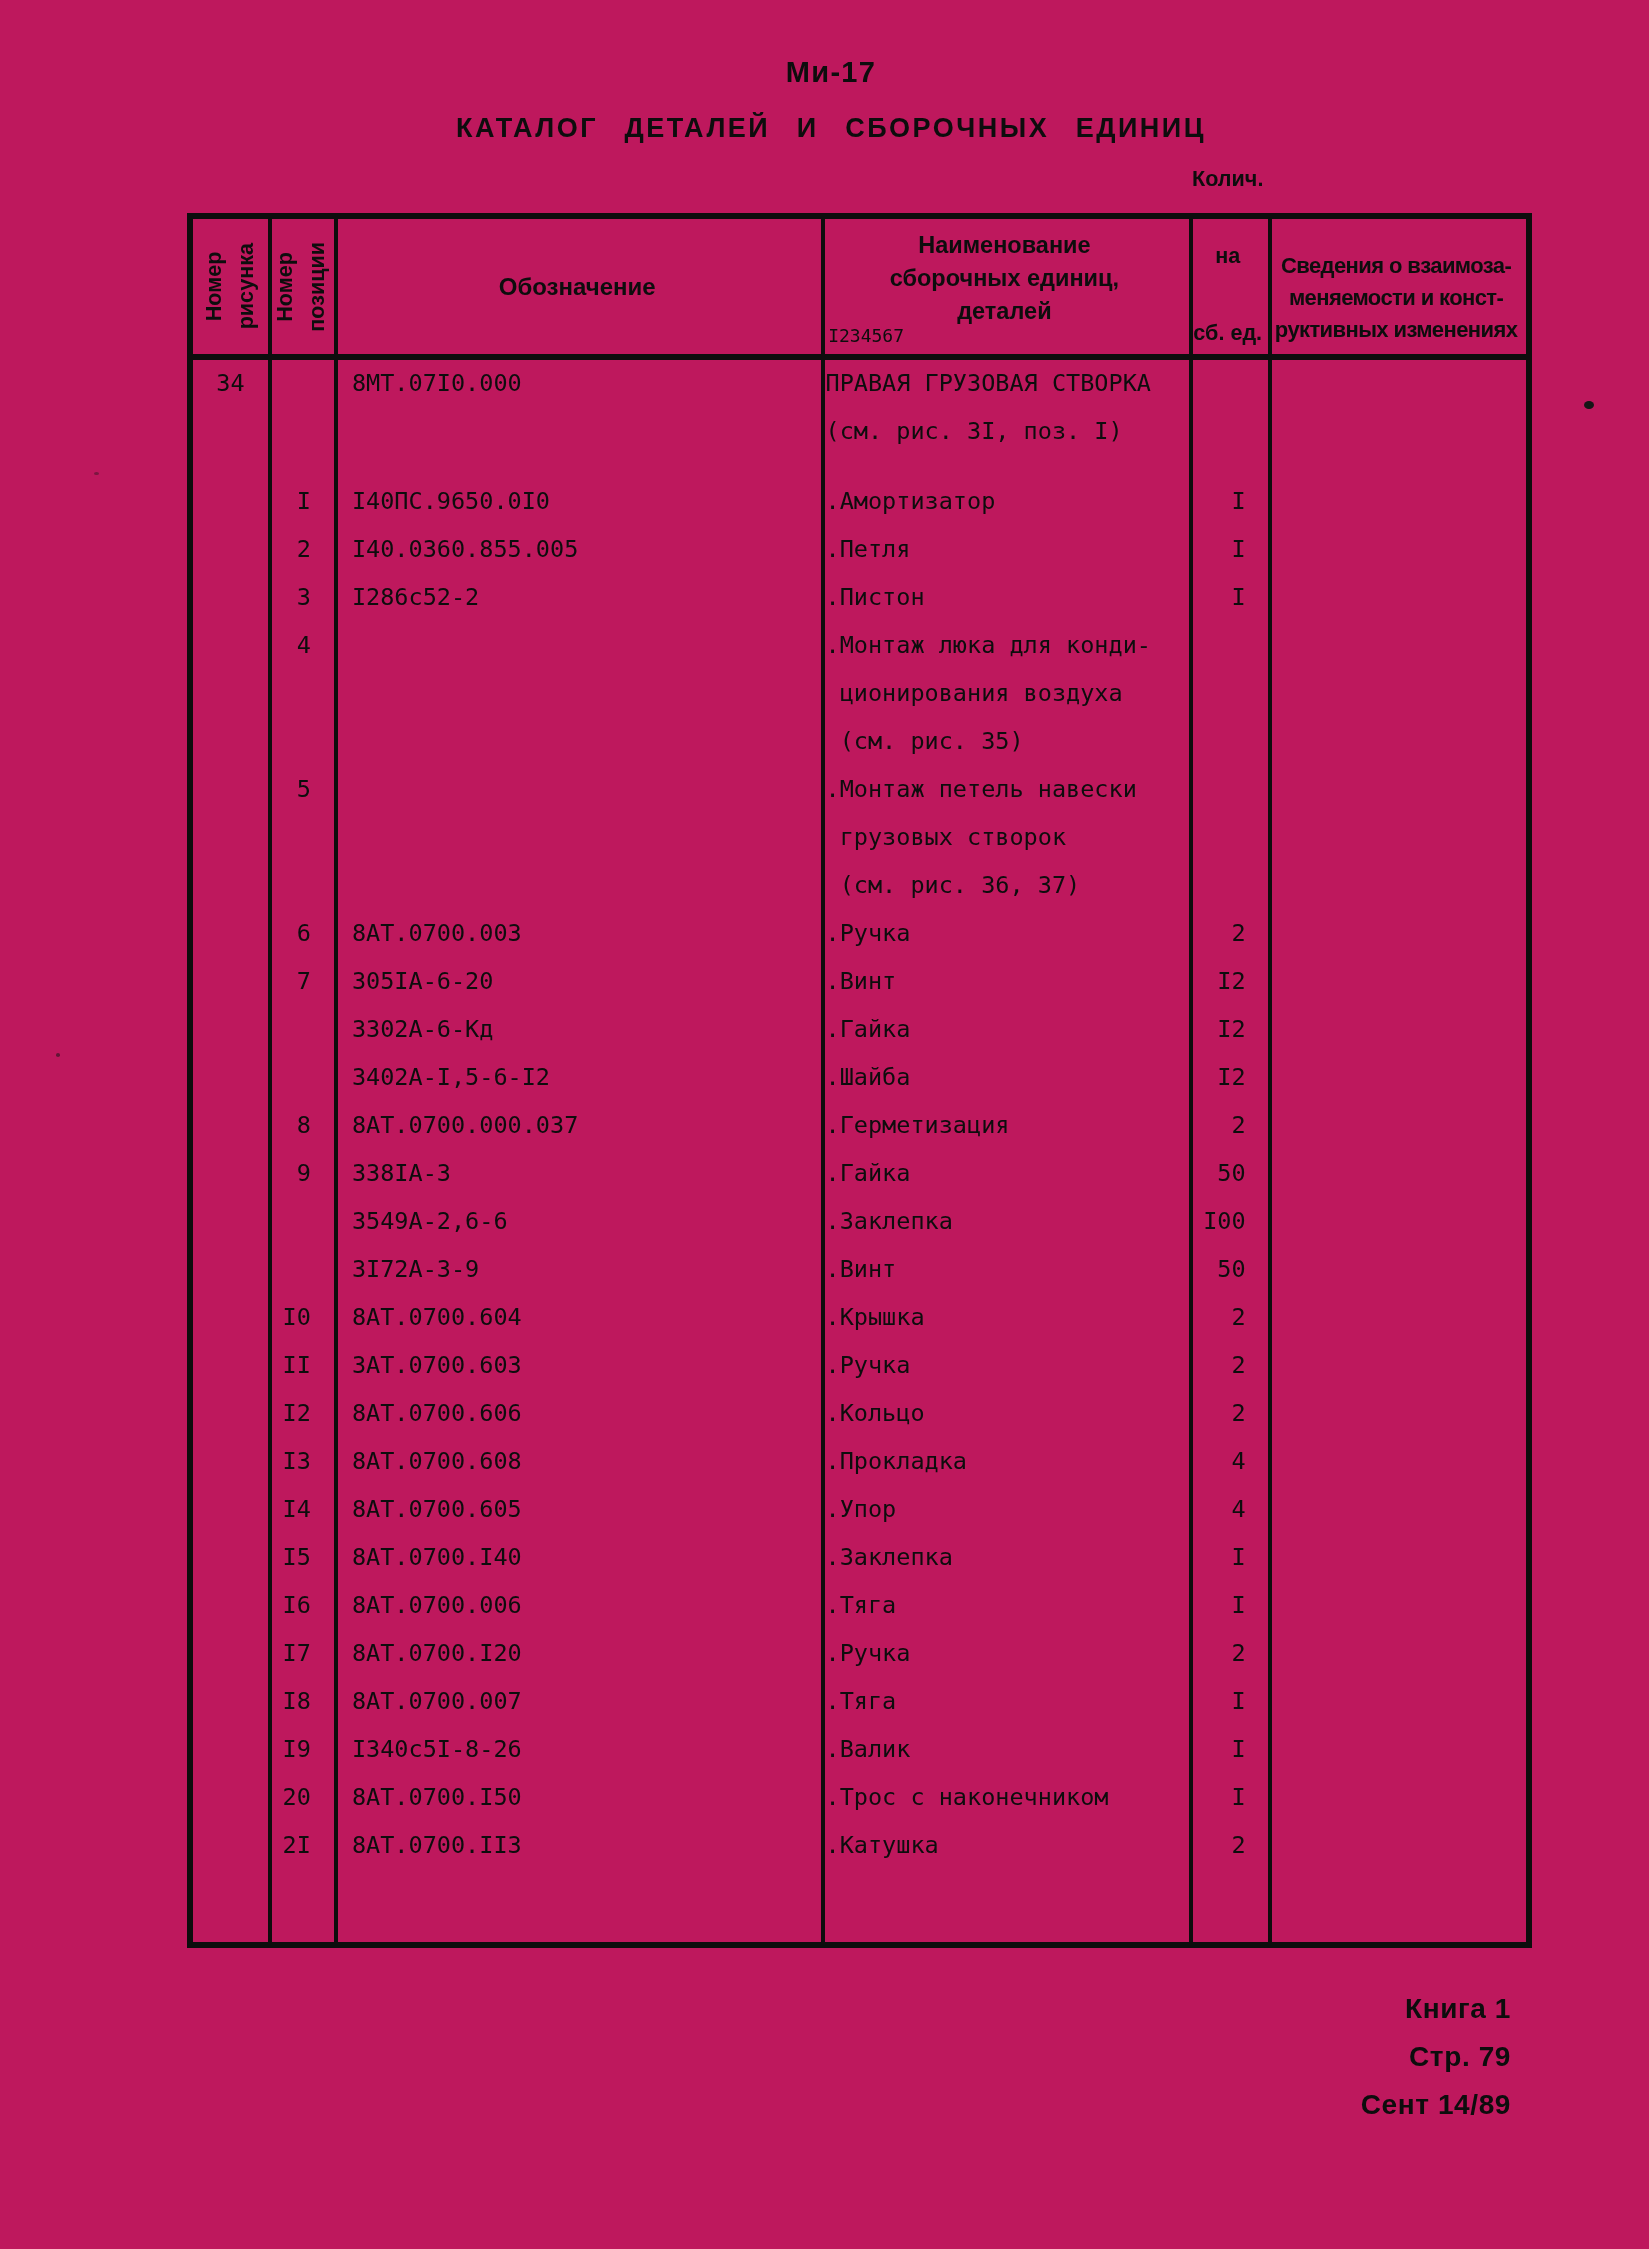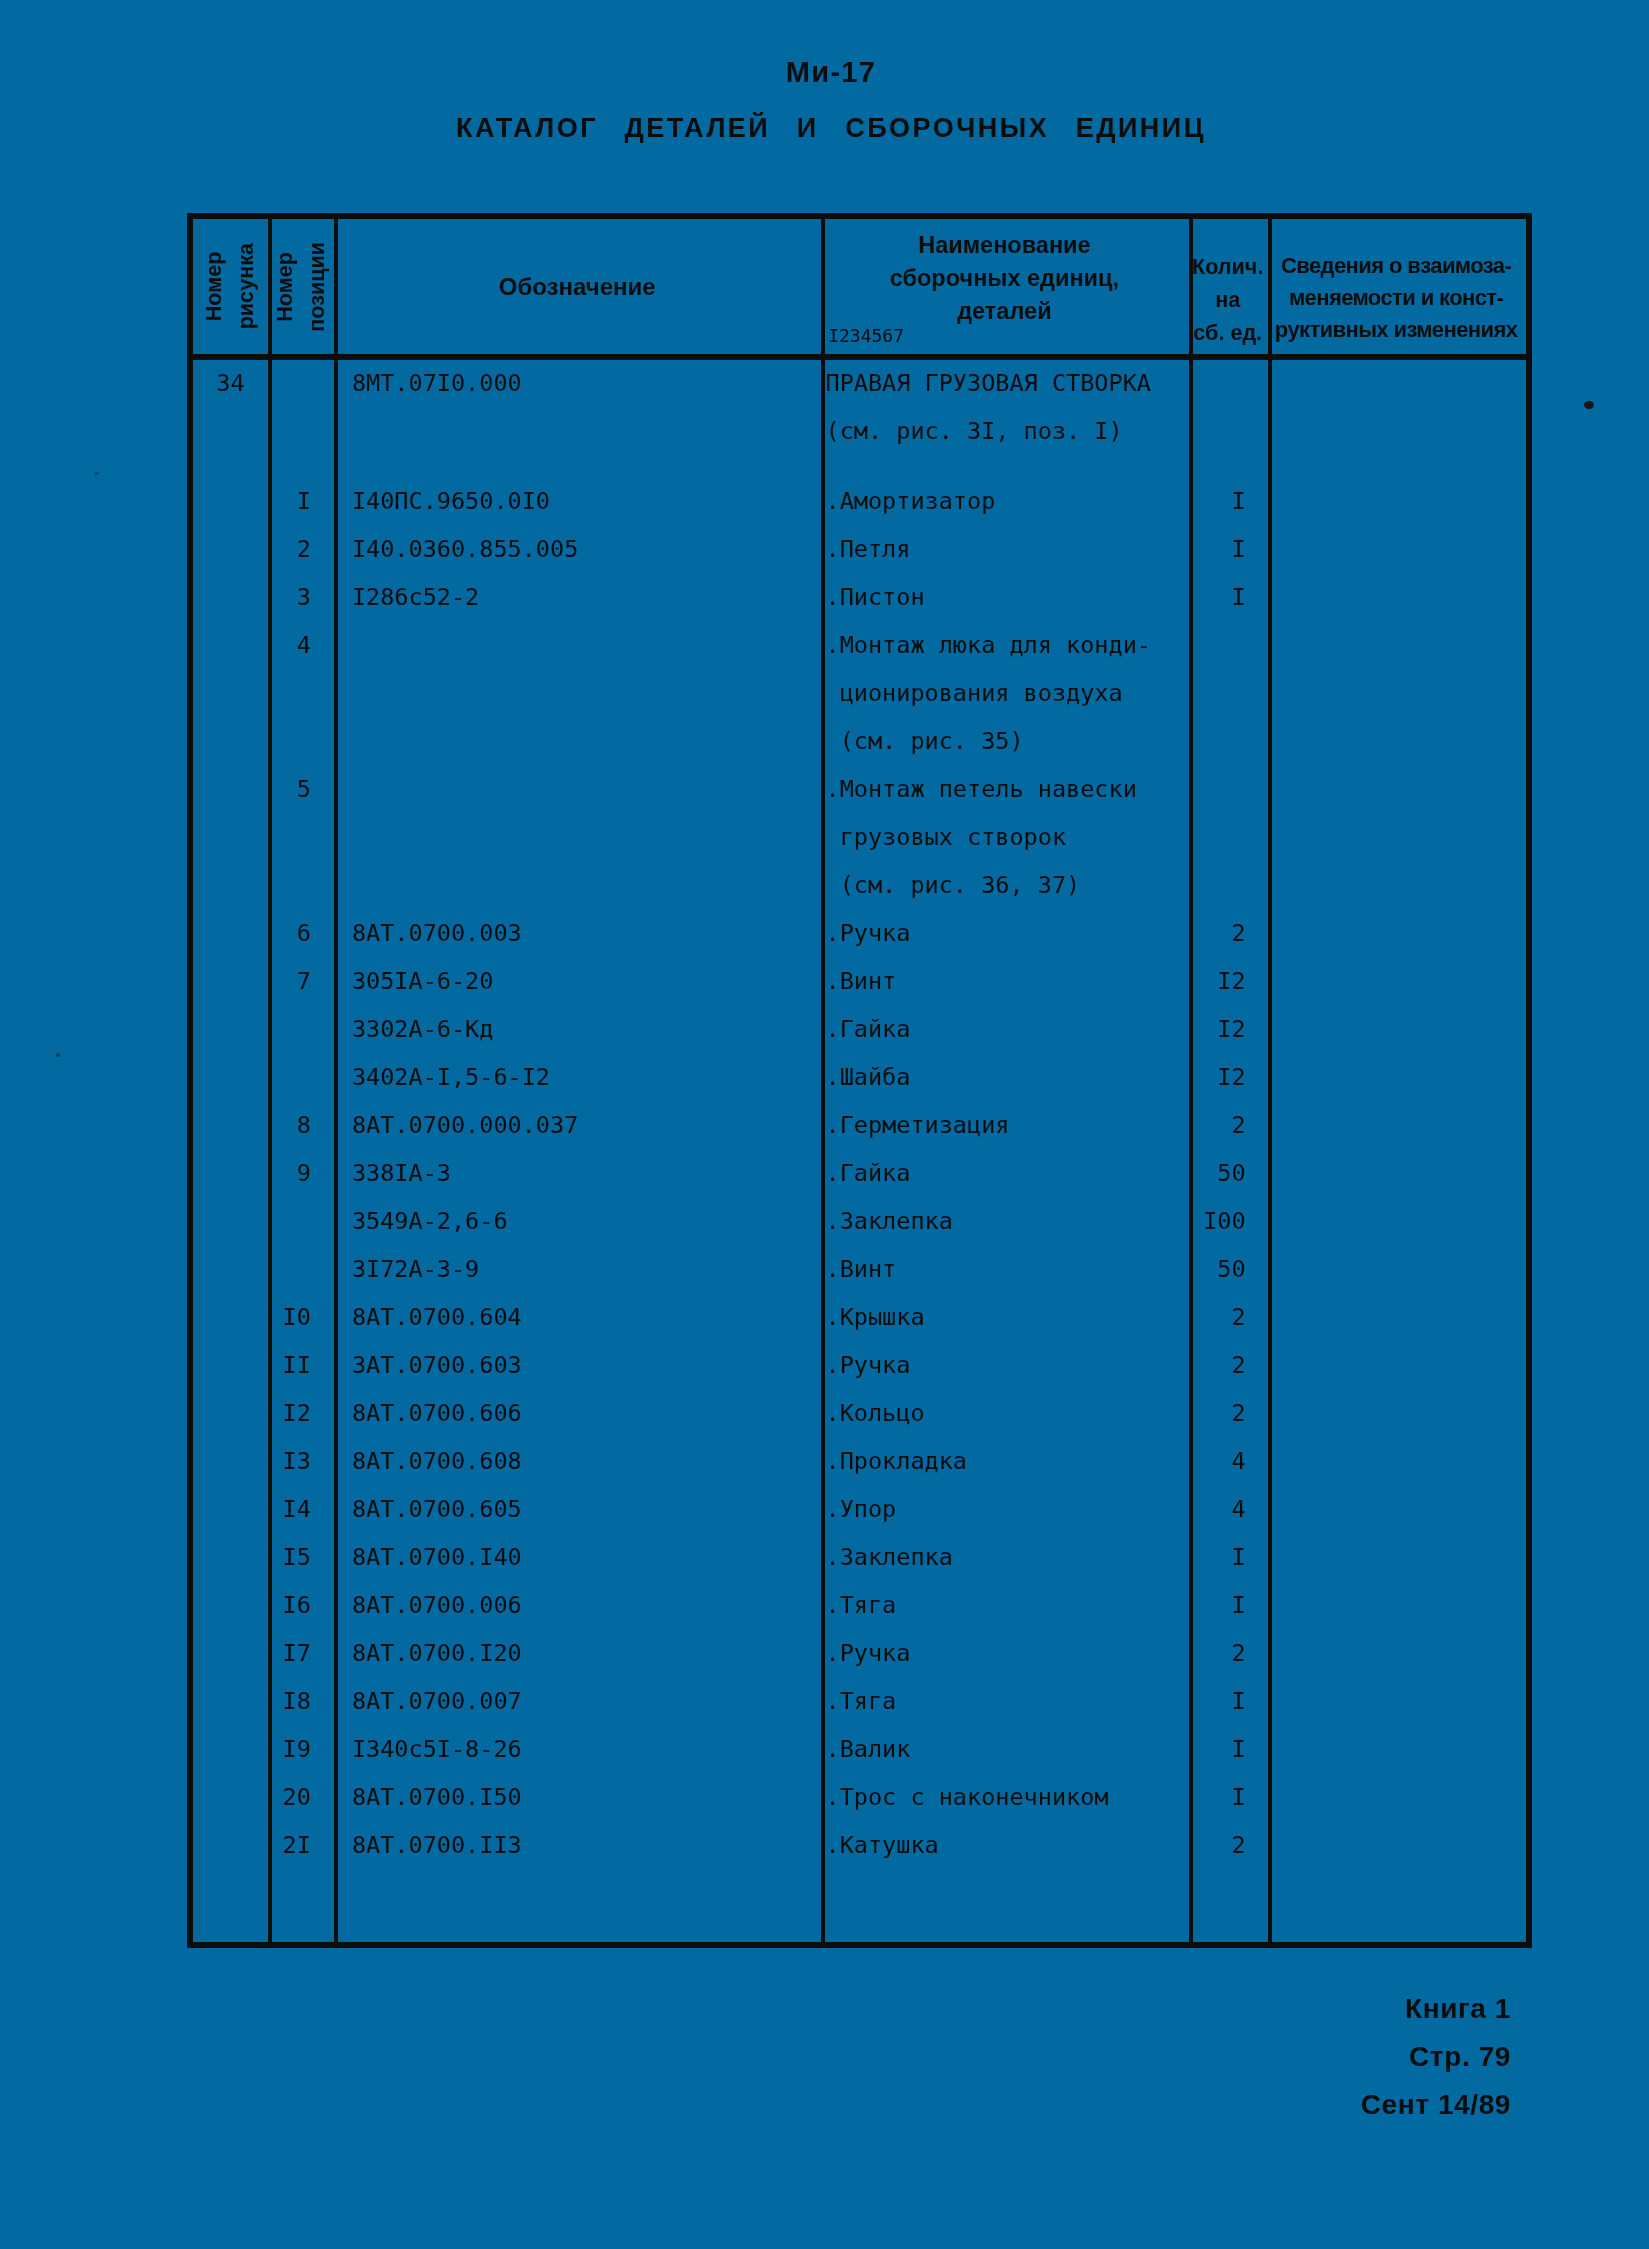--- a/index.html
+++ b/index.html
@@ -1,17 +1,17 @@
 <!DOCTYPE html>
 <html style="font-size:10px"><head>
 <meta charset="utf-8">
 <style>
   html,body { margin:0; padding:0; background:#e8e8e8; }
   .page {
-    position:relative; width:1650px; height:2250px; background:#0369a1;
+    position:relative; width:1650px; height:2250px; background:#be185d;
     font-family:"DejaVu Sans Mono", monospace; color:#0d0d0d; overflow:hidden;
   }
   .doc-title {
     position:absolute; left:0; top:56px; width:1662px; text-align:center;
     font-family:"Liberation Sans", sans-serif; font-weight:700; font-size:29px;
     letter-spacing:1.3px;
   }
   .doc-subtitle {
     position:absolute; left:0; top:113px; width:1662px; text-align:center;
     font-family:"Liberation Sans", sans-serif; font-weight:700; font-size:27px;
@@ -27,21 +27,21 @@
   .vl4 { left:996px; } .vl5 { left:1075px; }
   .hline { position:absolute; left:0; right:0; top:135px; height:5.7px; background:#0d0d0d; }
 
   .thead { position:absolute; left:0; top:0; width:1332px; height:135px; display:flex; }
   .th { box-sizing:border-box; position:relative; font-family:"Liberation Sans", sans-serif; font-weight:700; }
   .th-fig  { width:75px; display:flex; align-items:center; justify-content:center; }
   .th-pos  { width:66px; display:flex; align-items:center; justify-content:center; }
   .th-des  { width:487px; display:flex; align-items:center; justify-content:center; font-size:24px;border-radius:22px; }
   .th-name { width:368px; text-align:center; font-size:23.5px; line-height:33px; padding-top:10px; }
   .th-qty  { width:79px; display:flex; flex-direction:column; justify-content:flex-end;
-             align-items:center; font-size:21.6px; line-height:33px; padding-bottom:5px; text-align:center; }
+             align-items:center; font-size:21.6px; line-height:33px; padding-bottom:5px; text-align:center;gap:44px; }
   .th-info { width:258px; display:flex; flex-direction:column; justify-content:flex-end;
              font-size:22px; line-height:32px; padding-bottom:7.6px; text-align:center; letter-spacing:-0.6px; }
   .vhead {
     writing-mode:vertical-rl; transform:rotate(180deg);
     font-size:21.6px; line-height:1.5; text-align:center; white-space:pre-line;
   }
   .name-code {
     position:absolute; left:7.6px; bottom:2.5px;
     font-family:"DejaVu Sans Mono", monospace; font-weight:400; font-size:18px;
   }

